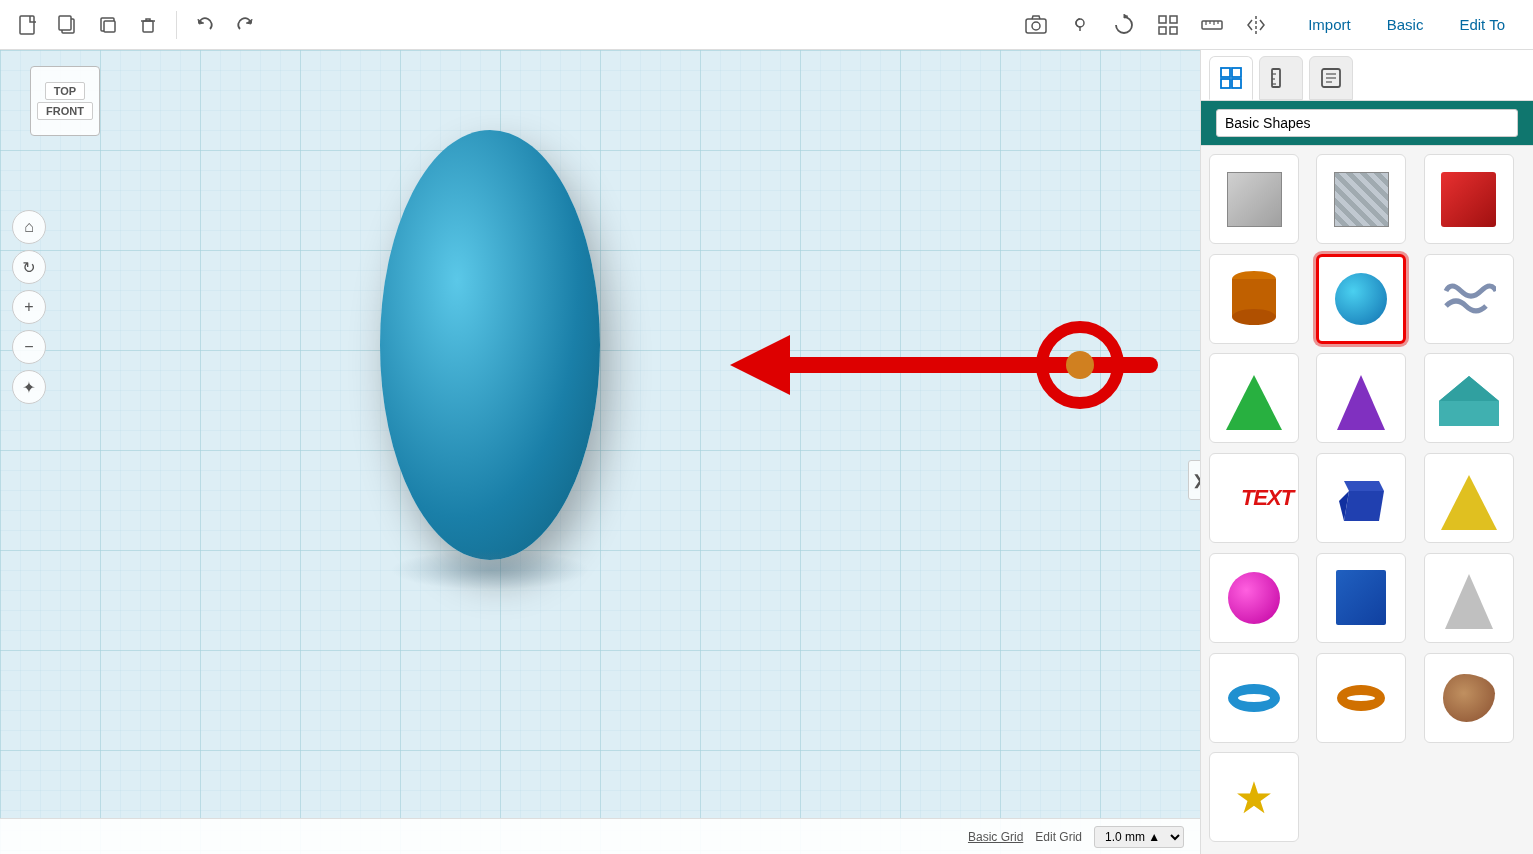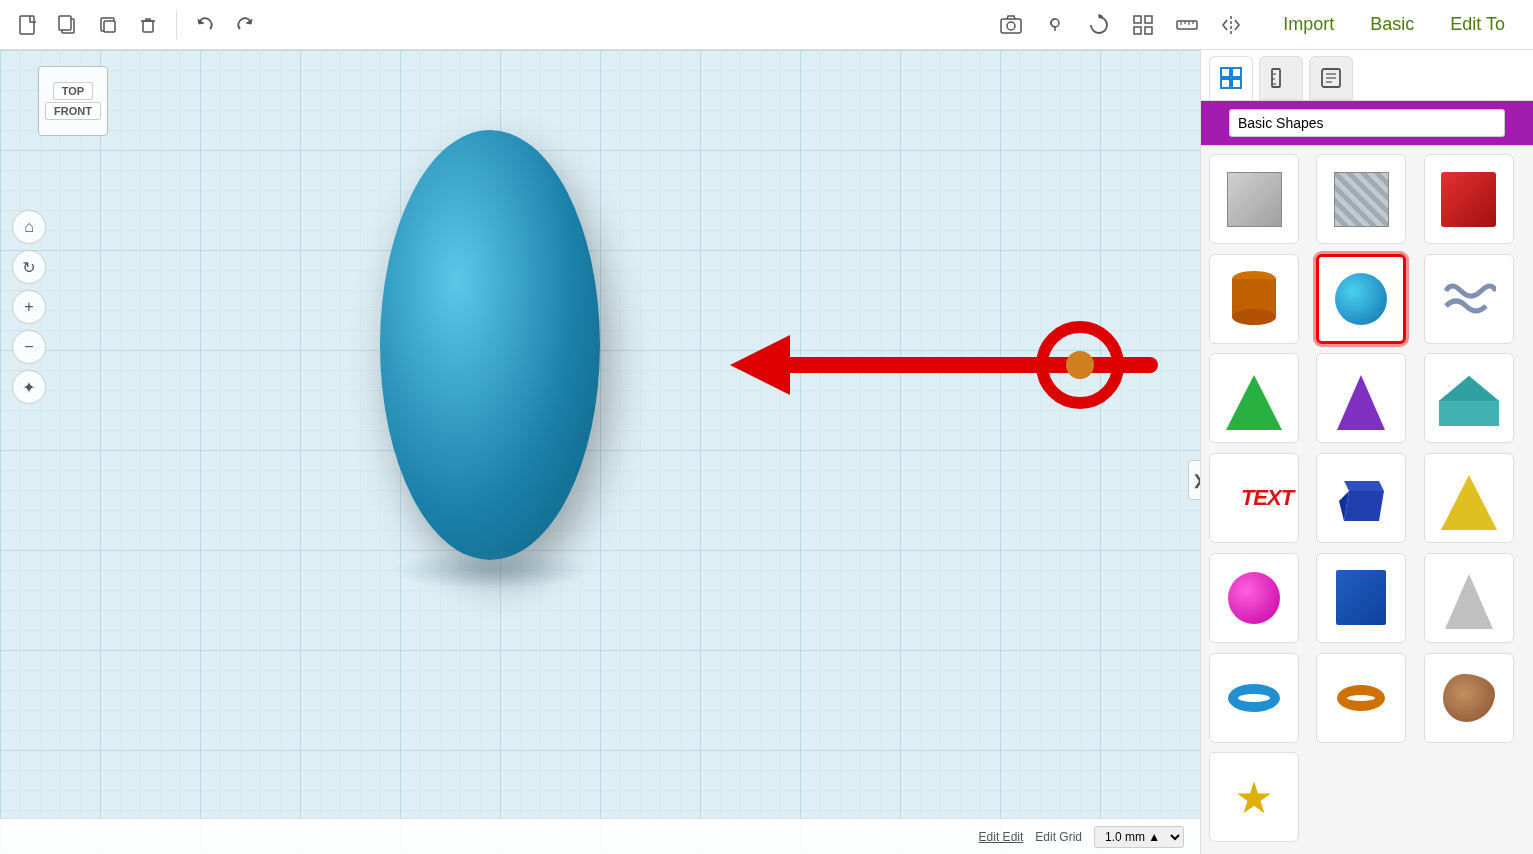--- a/index.html
+++ b/index.html
@@ -16,38 +16,38 @@
       cursor: pointer; border-radius: 4px; color: #555; font-size: 18px;
     }
     .toolbar-sep { width: 1px; height: 28px; background: #ddd; margin: 0 4px; }
     .toolbar-right {
       margin-left: auto; display: flex; align-items: center; gap: 4px;
     }
     .toolbar-right-icons { display: flex; align-items: center; gap: 12px; margin-right: 16px; }
     .toolbar-right-icons .toolbar-icon { font-size: 20px; }
     .toolbar-btn {
       padding: 6px 16px; border: none; background: transparent;
-      font-size: 18px; cursor: pointer; color: #4d7c0f; font-weight: 500;
+      font-size: 15px; cursor: pointer; color: #0369a1; font-weight: 500;
     }
 
     
     #canvas-area {
       position: absolute; top: 50px; left: 0; width: 1200px; height: 804px;
       background: #e8f4f8;
       overflow: hidden;
     }
 
     
     #grid-canvas {
       position: absolute; top: 0; left: 0; width: 100%; height: 100%;
     }
 
     
     #view-cube {
-      position: absolute; top: 16px; left: 38px;
+      position: absolute; top: 16px; left: 30px;
       width: 70px; height: 70px;
       background: rgba(255,255,255,0.85);
       border: 1px solid #bbb;
       border-radius: 4px;
       display: flex; flex-direction: column; align-items: center; justify-content: center;
       font-size: 11px; font-weight: bold; color: #555;
       gap: 2px;
     }
     #view-cube .face { cursor: pointer; padding: 2px 8px; border: 1px solid #ccc; background: #fff; border-radius: 2px; }
 
@@ -116,21 +116,21 @@
       gap: 6px;
     }
     .panel-tab {
       width: 44px; height: 44px; display: flex; align-items: center; justify-content: center;
       cursor: pointer; border-radius: 6px 6px 0 0; border: 1px solid #ddd; background: #eee;
       font-size: 18px; color: #444;
     }
     .panel-tab.active { background: #fff; border-bottom-color: #fff; color: #0078d4; }
 
     #shape-selector {
-      display: flex; align-items: flex-start; padding: 8px 28px; background: #a21caf;
+      display: flex; align-items: flex-start; padding: 8px 15px; background: #0f766e;
       border-bottom: 1px solid #ddd; gap: 4px;
     }
     #shape-selector select {
       flex: 1; font-size: 14px; padding: 5px 8px; border: 1px solid #ccc;
       border-radius: 3px; background: #fff; cursor: pointer;
       -webkit-appearance: none; appearance: none;
     }
 
     #shapes-grid {
       flex: 1; overflow-y: auto; padding: 8px;
@@ -341,21 +341,21 @@
     <polygon points="30,60 90,30 90,90" fill="#dd0000"></polygon>
 
     <circle cx="380" cy="60" r="38" fill="none" stroke="#dd0000" stroke-width="12"></circle>
 
     <circle cx="380" cy="60" r="14" fill="#d08020"></circle>
   </svg>
 
   <div id="collapse-btn">❯</div>
 
   <div id="bottom-bar">
-    <span style="cursor:pointer; text-decoration:underline;">Edit Edit</span>
+    <span style="cursor:pointer; text-decoration:underline;">Basic Grid</span>
     <span>Edit Grid</span>
     <select id="snap-grid-select" class="snap-grid-select">
       <option>1.0 mm ▲</option>
       <option>0.5 mm</option>
       <option>2.0 mm</option>
       <option>5.0 mm</option>
     </select>
   </div>
 </div>
 

